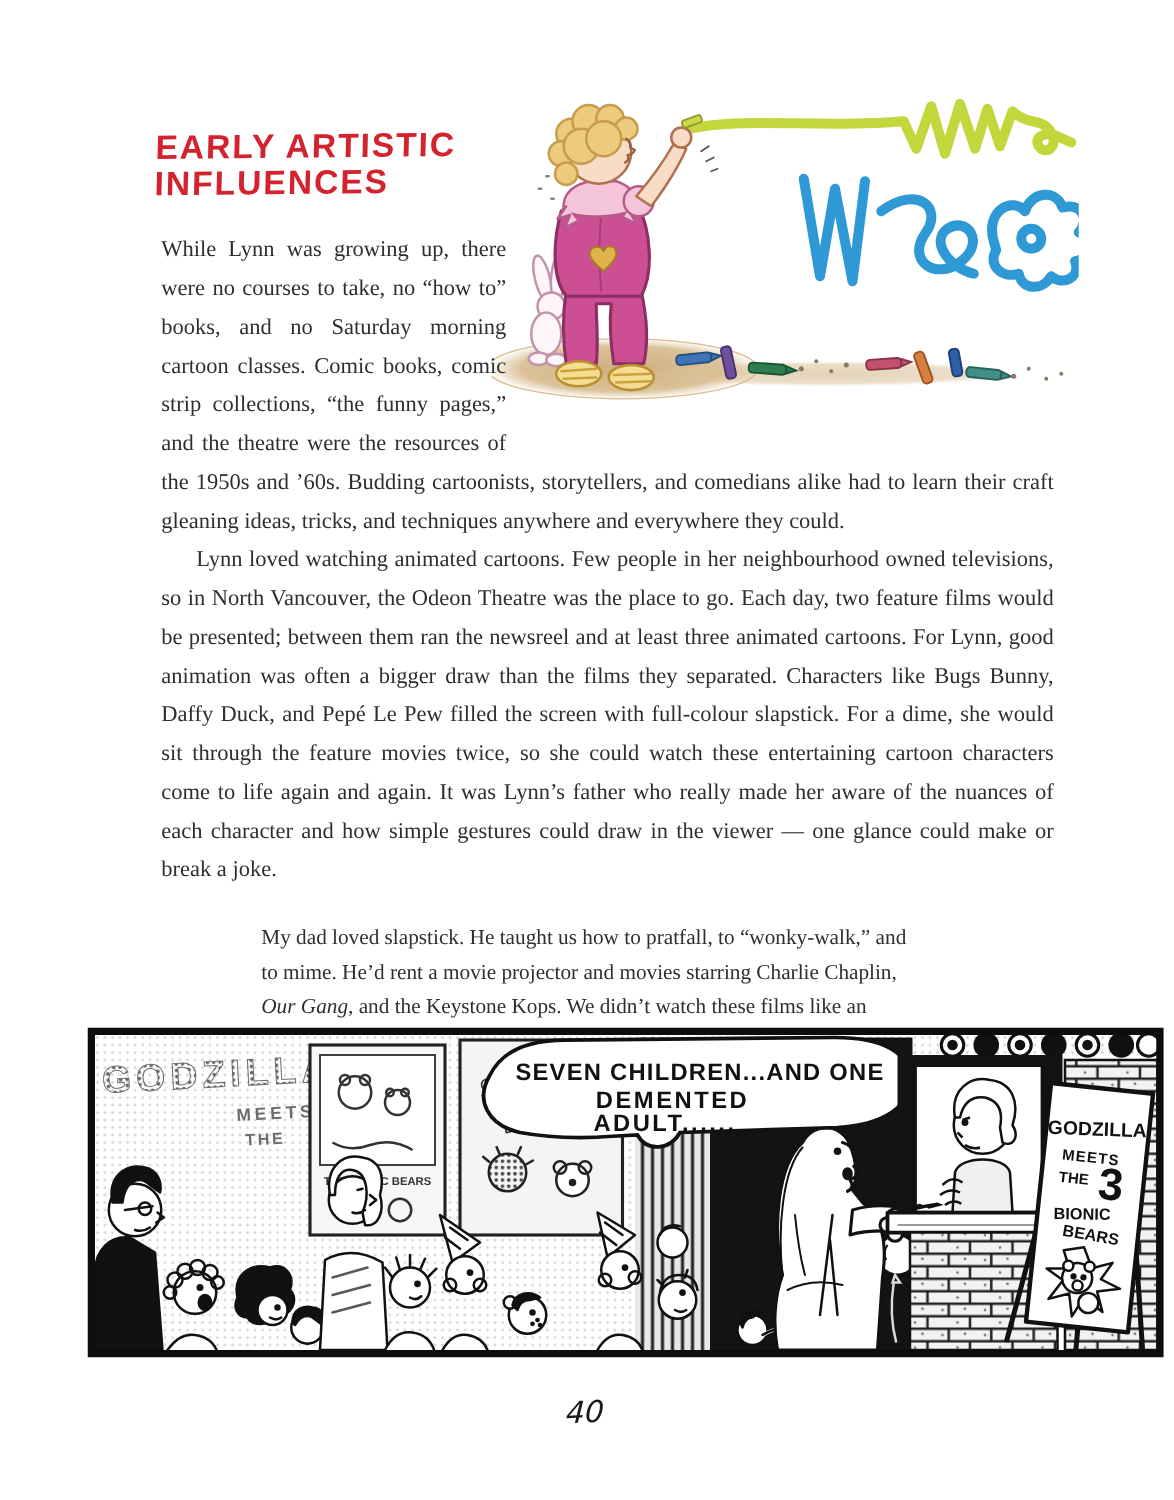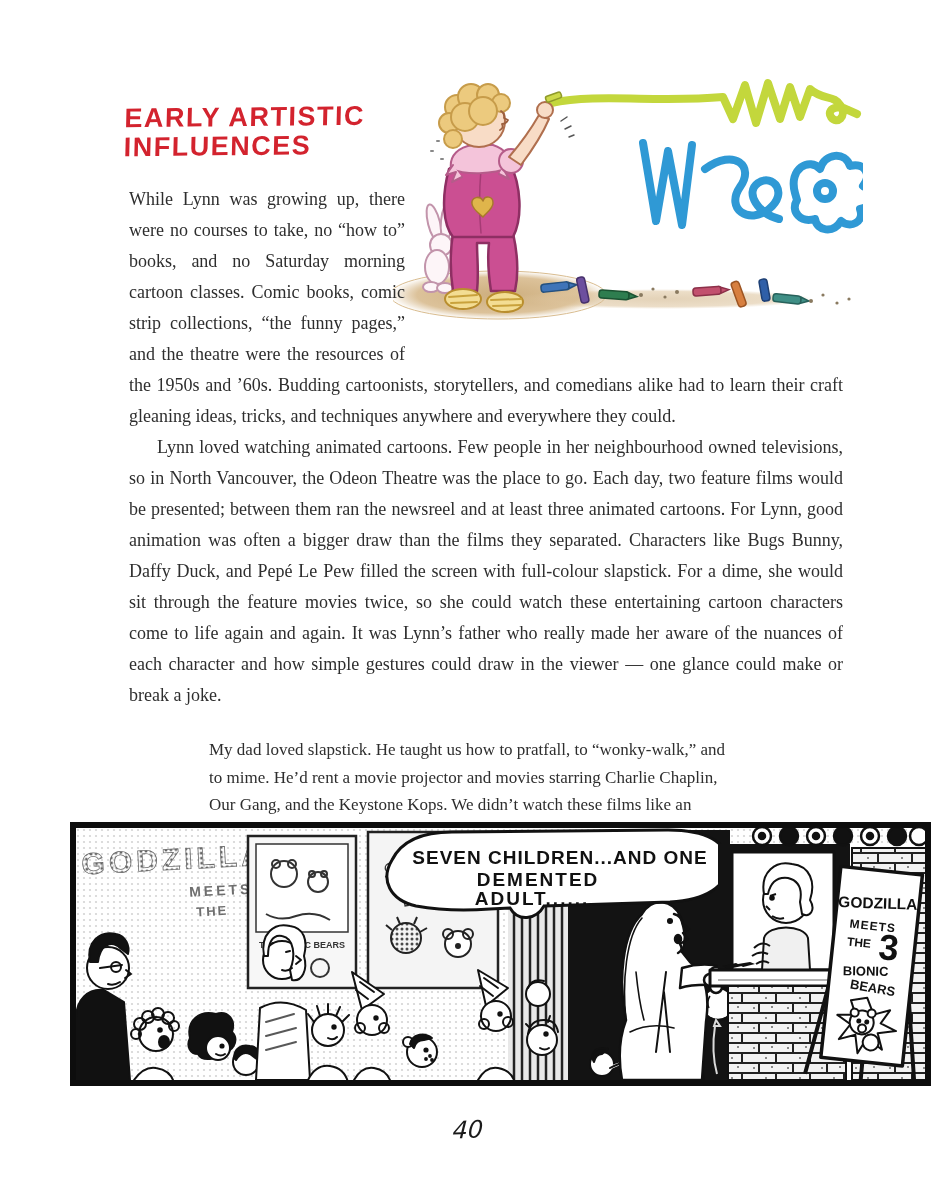--- a/index.html
+++ b/index.html
@@ -17,21 +17,21 @@
     position:absolute;left:129px;top:184px;width:714px;
     font-size:18px;line-height:31px;text-align:justify;
   }
   .illus-spacer{float:right;width:438px;height:180px;}
   .text-main p{margin:0;}
   .p2{text-indent:28px;}
   .quote{
     margin:25px 0 0 80px;width:532px;
     font-size:17px;line-height:27.5px;text-align:left;
   }
-  .quote .it{}
+  .quote .it{font-style:italic;}
   .illustration{position:absolute;left:393px;top:73px;width:470px;height:260px;}
   .comic{position:absolute;left:70px;top:822px;width:861px;height:264px;}
   .pagenum{
     position:absolute;left:418px;top:1116px;width:100px;text-align:center;
     font-family:"DejaVu Sans",sans-serif;font-style:italic;font-size:24px;
     color:#1a1a1a;transform:rotate(-3deg) skewX(-6deg);
   }
   svg text{font-family:"Liberation Sans",sans-serif;}
 </style>
 </head>

